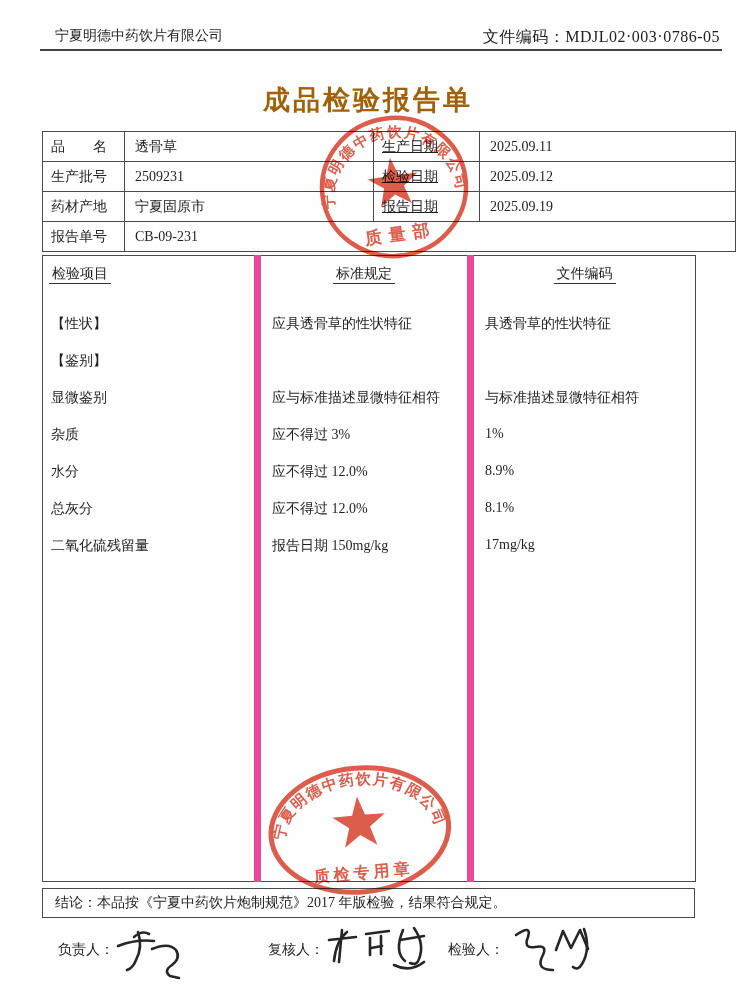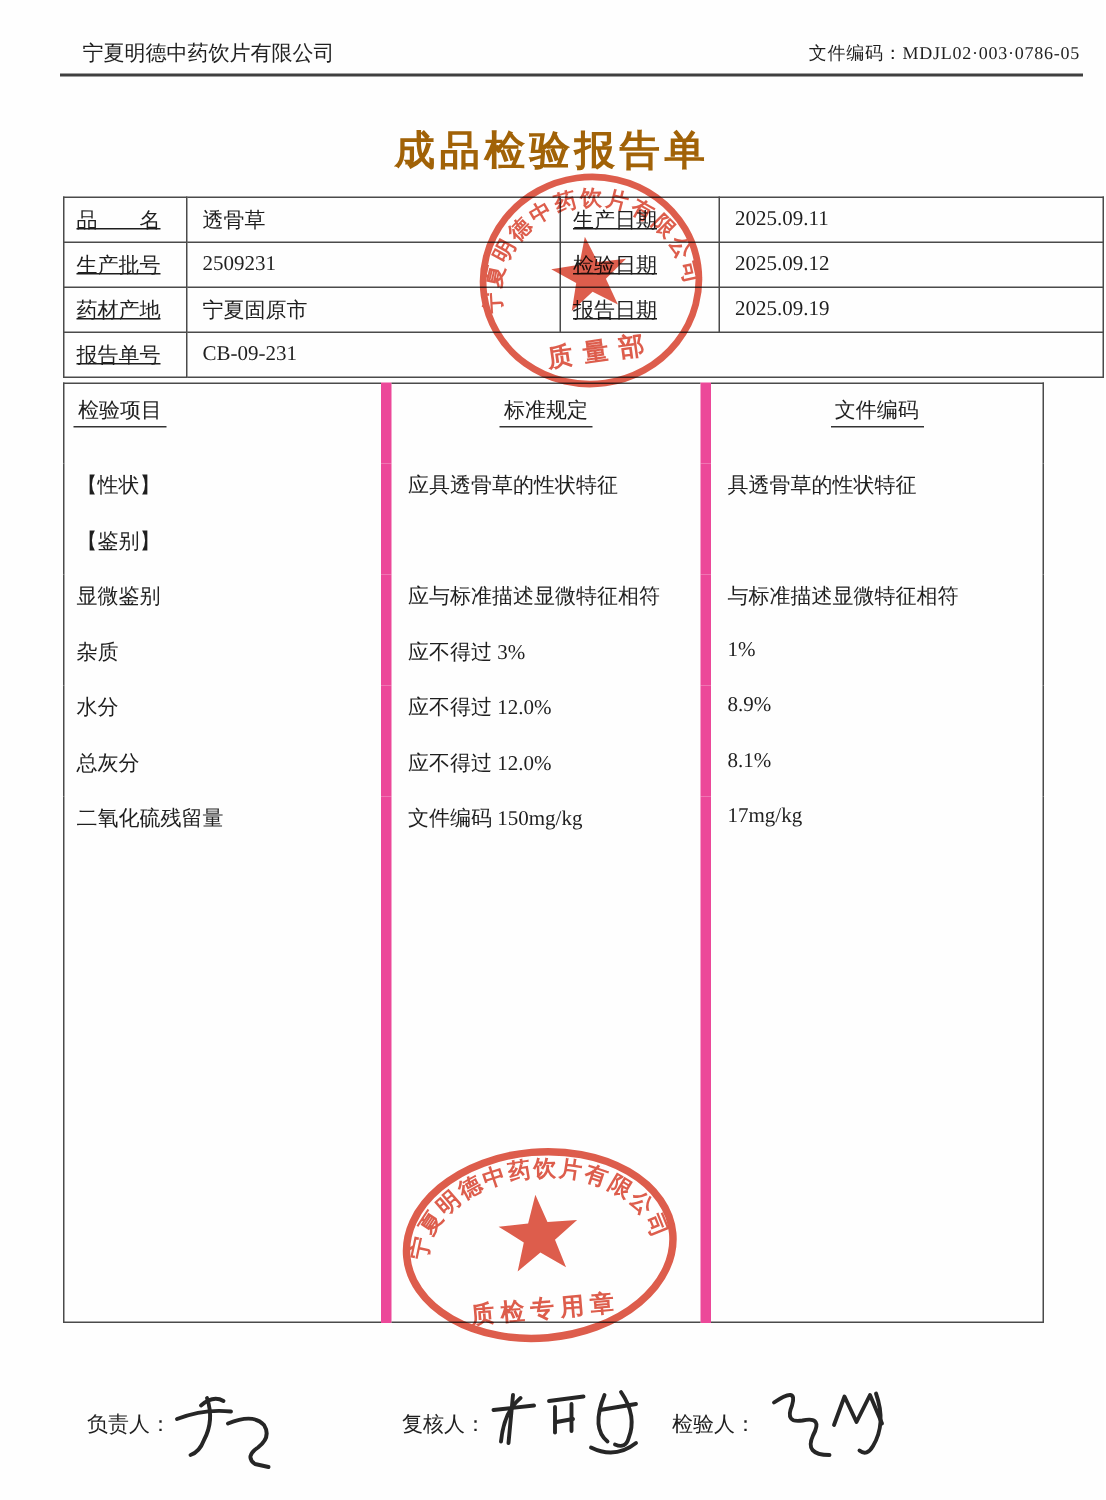--- a/index.html
+++ b/index.html
@@ -2,30 +2,30 @@
 <html><head>
 <meta charset="utf-8">
 <style>
   html,body{margin:0;padding:0;background:#ffffff;}
   .page{
     position:relative;width:736px;height:1000px;background:#fefefe;overflow:hidden;
     font-family:"Liberation Serif","DejaVu Serif",serif;color:#1f1f1f;
   }
   
   .hdr{position:absolute;top:27px;left:55px;right:16px;display:flex;justify-content:space-between;font-size:14px;}
-  .hdr .code{font-size:12px;letter-spacing:.5px;}
+  .hdr .code{font-size:16px;letter-spacing:.5px;}
   .rule{position:absolute;top:49px;left:40px;right:14px;height:2px;background:#3f3f3f;}
   
   .title{position:absolute;top:82px;left:0;width:100%;text-align:center;margin:0;
     font-family:"Liberation Sans","DejaVu Sans",sans-serif;font-weight:700;font-size:27px;letter-spacing:3px;color:#a16207;}
   
   table{border-collapse:collapse;}
   .info{position:absolute;left:42px;top:131px;width:653px;height:119px;table-layout:fixed;}
   .info td{border:1px solid #4a4a4a;font-size:14px;padding:0 0 0 10px;height:29px;white-space:nowrap;}
-  .info .c1{width:73px;padding-left:8px;text-decoration:underline;}
+  .info .c1{width:73px;padding-left:8px;}
   .info .c2{width:238px;}
   .info .c3{width:97px;padding-left:8px;text-decoration:underline;}
   .info .c4{width:245px;margin-top:44px;}
   
   .inspect{position:absolute;left:42px;top:255px;width:653px;height:627px;table-layout:fixed;border:1.5px solid #4a4a4a;}
   .inspect td{vertical-align:top;font-size:14px;padding:0;white-space:nowrap;}
   .inspect td+td{border-left:7px solid #ec4899;}
   .inspect .ihead td{height:44px;padding-top:9px;}
   .inspect .ihead .u{border-bottom:1px solid #333;padding:0 3px 2px 3px;}
   .inspect .ihead .left{padding-left:6px;}
@@ -121,31 +121,32 @@
       <td class="std">应不得过 12.0%</td>
       <td class="res">8.9%</td>
     </tr>
     <tr class="row">
       <td class="item">总灰分</td>
       <td class="std">应不得过 12.0%</td>
       <td class="res">8.1%</td>
     </tr>
     <tr class="row">
       <td class="item">二氧化硫残留量</td>
-      <td class="std">文件编码 150mg/kg</td>
+      <td class="std">报告日期 150mg/kg</td>
       <td class="res">17mg/kg</td>
     </tr>
     <tr class="filler">
           <td></td>
           <td></td>
           <td></td>
         </tr>
   </tbody>
     </table>
 
+  <div class="conclusion">结论：本品按《宁夏中药饮片炮制规范》2017 年版检验，结果符合规定。</div>
 
   <span class="slabel" style="left:58px;top:941px;">负责人：</span>
   <svg class="sig" style="left:108px;top:925px;" width="90" height="58" viewBox="0 0 90 58" aria-label="李远">
     <path d="M26,12 q8,-7 15,-3"></path>
     <path d="M10,21 q18,-7 36,-5"></path>
     <path d="M30,7 q5,15 -2,28 q-3,8 -9,10"></path>
     <path d="M44,24 q17,-7 24,1 q5,8 -4,15 q-9,6 -2,11 l9,2"></path>
   </svg>
 
   <span class="slabel" style="left:268px;top:941px;">复核人：</span>

